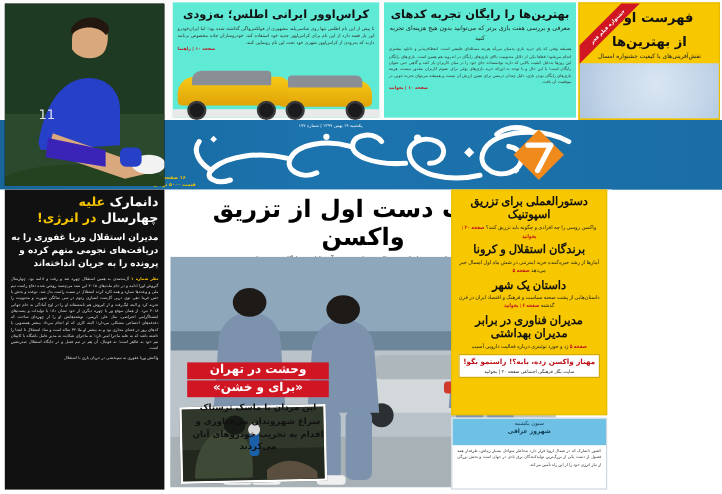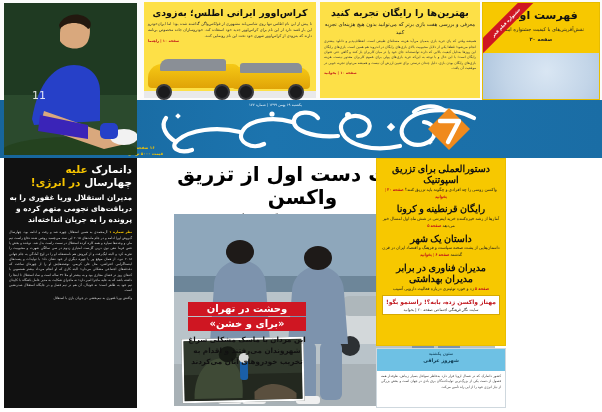--- a/index.html
+++ b/index.html
@@ -7,21 +7,21 @@
        font-family:"DejaVu Sans","Liberation Sans",sans-serif;
        color:#111;}
   .page{position:relative;width:602px;height:412px;background:#fff;overflow:hidden;}
 
   
   .ftxt{direction:rtl;unicode-bidi:isolate;}
 
   
   .topstrip{position:absolute;left:0;top:0;width:602px;height:100px;
             background:#fbfbfb;border-bottom:1px solid #111;}
-  .news-promo{position:absolute;background:#fde047;}
+  .news-promo{position:absolute;background:#5eead4;}
 
   
   .promo-a{right:122px;top:2px;width:160px;height:96px;padding:2px 4px;box-sizing:border-box;}
   .promo-b{right:286px;top:2px;width:172px;height:96px;padding:2px 4px;box-sizing:border-box;}
 
   .promo-h{font-size:9.5px;font-weight:bold;text-align:center;line-height:1.25;color:#111;margin:3px 0 2px;}
   .promo-sub{font-size:5.2px;text-align:center;line-height:1.5;color:#222;margin:0 0 3px;}
   .promo-body{font-size:3.4px;line-height:1.55;text-align:justify;color:#333;
               column-count:1;}
   .promo-more{color:#c0141b;font-size:3.6px;font-weight:bold;text-align:left;}
@@ -77,21 +77,21 @@
 
   
   .sportpic{position:absolute;left:4px;top:-155px;width:133px;height:152px;background:#0e0e0e;}
 
   
   .center-col{position:absolute;left:140px;top:0;width:325px;height:252px;}
   .main-head{font-size:20px;font-weight:bold;text-align:center;line-height:1.15;margin:5px 2px 0;color:#000;}
   .main-sub{font-size:6.3px;text-align:center;line-height:1.4;margin:4px 4px 0;color:#111;}
   .main-sub .more{color:#c0141b;font-weight:bold;font-size:4.6px;}
   .main-photo{position:absolute;left:2px;top:56px;width:321px;height:192px;overflow:hidden;
-              background:linear-gradient(#cbd3d9,#9aa6ae);margin-left:32px;}
+              background:linear-gradient(#cbd3d9,#9aa6ae);}
 
   .redbox{position:absolute;left:14px;top:88px;width:118px;z-index:4;}
   .redbox .rb1,.redbox .rb2{background:#cf1622;color:#fff;font-weight:bold;font-size:10px;
             text-align:center;padding:1px 3px;line-height:1.2;}
   .redbox .rb2{margin-top:1px;}
   .redbox .rb-txt{margin-top:4px;font-size:7.2px;font-weight:bold;line-height:1.5;
             text-align:center;color:#111;}
 
   .inset{position:absolute;left:8px;bottom:4px;width:118px;height:60px;
          border:2px solid #fff;overflow:hidden;background:#2a2f28;transform:rotate(-1.2deg);}
@@ -117,21 +117,21 @@
   .bluecol .col-b{font-size:3.3px;line-height:1.6;text-align:justify;color:#333;margin:3px 4px 0;}
 </style>
 </head>
 <body>
 
 <div class="page">
 
   <div class="topstrip">
 
     <div class="news-promo promo-a ftxt">
-      <div class="promo-h">بهترین‌ها را رایگان تجربه کنید</div>
+      <div class="promo-h">بهترین‌ها را رایگان تجربه کدهای</div>
       <div class="promo-sub">معرفی و بررسی هفت بازی برتر که می‌توانید بدون هیچ هزینه‌ای تجربه کنید</div>
       <div class="promo-body">همیشه وقتی که پای خرید بازی به‌میان می‌آید هزینه مسئله‌ای طبیعی است. انعطاف‌پذیر و دانلود بیشتری انجام می‌شود؛ قطعا یکی از دلایل محبوبیت بالای بازی‌های رایگان در اندروید هم همین است. بازی‌های رایگان این روزها به‌دلیل کیفیت بالایی که دارند توانسته‌اند جای خود را در میان کاربران باز کنند و گاهی حتی عنوان رایگان است؛ با این حال و با توجه به این‌که خرید بازی‌های پولی برای عموم کاربران مقدور نیست، هزینه بازی‌های رایگان بودن بازی، دلیل چندان درستی برای تعیین ارزش آن نیست و همیشه می‌توان تجربه خوبی در موفقیت آن یافت.</div>
       <div class="promo-more">صفحه ۱۰ | بخوانید</div>
     </div>
 
     <div class="news-promo promo-b ftxt">
       <div class="promo-h">کراس‌اوور ایرانی اطلس؛ به‌زودی</div>
       <div class="promo-body" style="font-size:3.8px;">تا پیش از این نام اطلس تنها روی شاسی‌بلند مشهوری از فولکس‌واگن گذاشته شده بود؛ اما ایران‌خودرو این بار قصد دارد از این نام برای کراس‌اوور جدید خود استفاده کند. خودروسازان جاده مخصوص برنامه دارند که به‌زودی از کراس‌اوور شهری خود تحت این نام رونمایی کنند.</div>
       <div class="promo-more">صفحه ۱۰ | راهنما</div>
     </div>
@@ -148,20 +148,21 @@
         <div class="car-body" style="position:absolute;left:0;right:0;bottom:7px;height:24px;border-radius:14px 7px 4px 4px;"></div>
         <div class="car-win" style="left:12px;right:14px;top:2px;height:12px;border-radius:8px 3px 1px 1px;"></div>
         <div class="wheel" style="left:8px;"></div>
           <div class="wheel" style="right:10px;"></div>
       </div>
     </div>
 
     <div class="bestbox ftxt">
       <div class="bb-photo"></div>
       <div class="bb-h">فهرست اولیه</div>
+      <div class="bb-h">از بهترین‌ها</div>
       <div class="bb-s">نقش‌آفرینی‌های با کیفیت جشنواره امسال</div>
       <div class="bb-s bb-more">صفحه ۲۰</div>
       <div class="ribbon ftxt">جشنواره فیلم فجر</div>
     </div>
   </div>
 
   <div class="masthead">
     <div class="mast-grad"></div>
 
     <div class="mast-latin">S A P T E   E S T   S A T U</div>
@@ -281,21 +282,21 @@
             <rect x="122" y="182" width="24" height="8" rx="3"></rect>
             <rect x="240" y="180" width="24" height="8" rx="3"></rect>
           </g>
           <rect x="228" y="104" width="16" height="10" rx="3" fill="#cf3a2a"></rect>
         </svg>
 
         
         <div class="redbox ftxt">
           <div class="rb1">وحشت در تهران</div>
           <div class="rb2">«برای و خشن»</div>
-          <div class="rb-txt">این مردان با ماسک مشکلی سراغ شهروندان می‌رفتند و اقدام به تخریب خودروهای آنان می‌کردند</div>
+          <div class="rb-txt">این مردان با ماسک ترسناک سراغ شهروندان می‌فناوری و اقدام به تخریب خودروهای آنان می‌کردند</div>
         </div>
 
         
         <div class="inset">
           <svg viewBox="0 0 118 60" xmlns="http://www.w3.org/2000/svg" preserveAspectRatio="none">
             <rect width="118" height="60" fill="#30382c"></rect>
             <rect y="34" width="118" height="26" fill="#23281f"></rect>
             <path d="M10 58 C10 30, 26 16, 40 18 C56 20, 60 40, 58 58 Z" fill="#3f4a36"></path>
             <ellipse cx="44" cy="14" rx="9" ry="8" fill="#161a14"></ellipse>
             <rect x="56" y="20" width="8" height="20" rx="3" fill="#1a5fa8"></rect>
@@ -308,21 +309,21 @@
 
     <div class="yellowcol ftxt">
       <div class="yi">
         <div class="yi-h">دستورالعملی برای تزریق اسپوتنیک</div>
         <div class="yi-s">
           <span>واکسن روسی را چه افرادی و چگونه باید تزریق کنند؟</span>
           <span class="pg">صفحه ۲۰ | بخوانید</span>
         </div>
       </div>
       <div class="yi">
-        <div class="yi-h">رایگان قرنطینه و کرونا</div>
+        <div class="yi-h">برندگان استقلال و کرونا</div>
         <div class="yi-s">
           <span>آمارها از رشد خیره‌کننده خرید اینترنتی در شش ماه اول امسال خبر می‌دهد</span>
           <span class="pg">صفحه ۵</span>
         </div>
       </div>
       <div class="yi">
         <div class="yi-h">داستان یک شهر</div>
         <div class="yi-s">
           <span>داستان‌هایی از پشت صحنه سیاست و فرهنگ و اقتصاد ایران در قرن گذشته</span>
           <span class="pg">صفحه ۶ | بخوانید</span>

